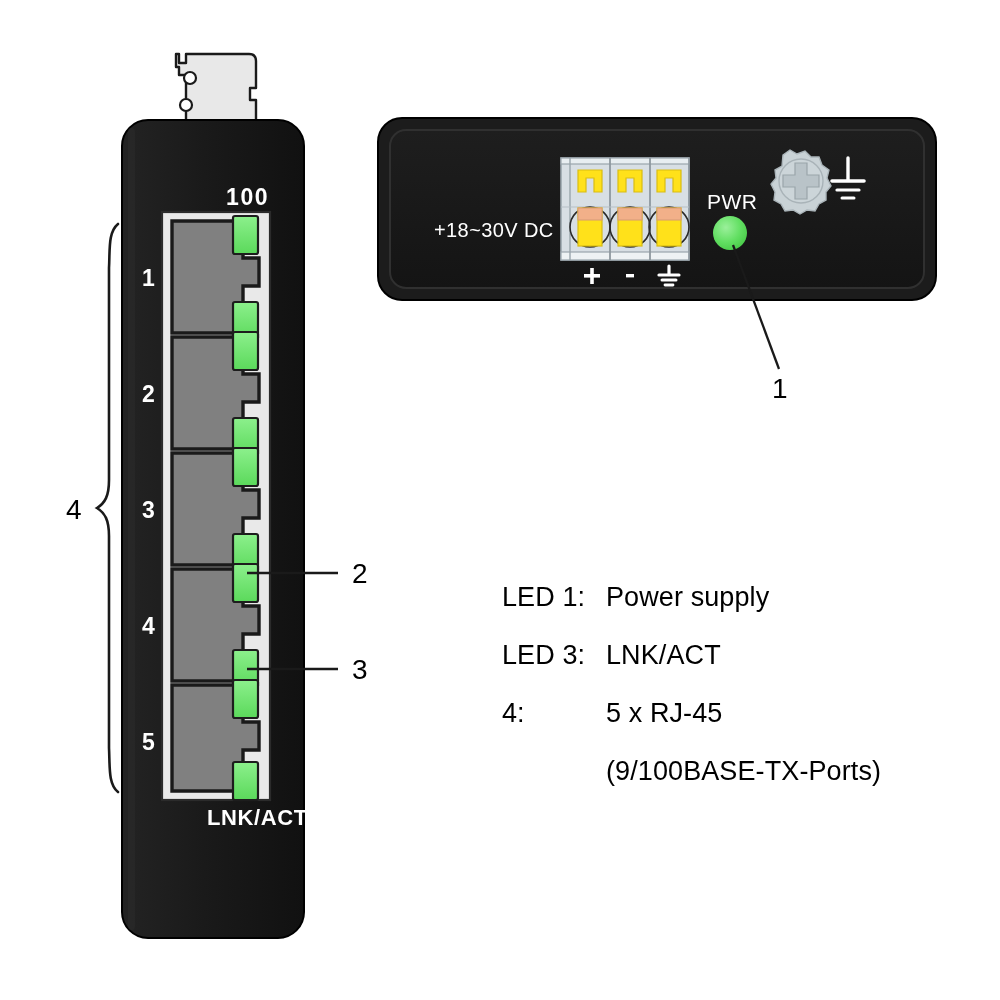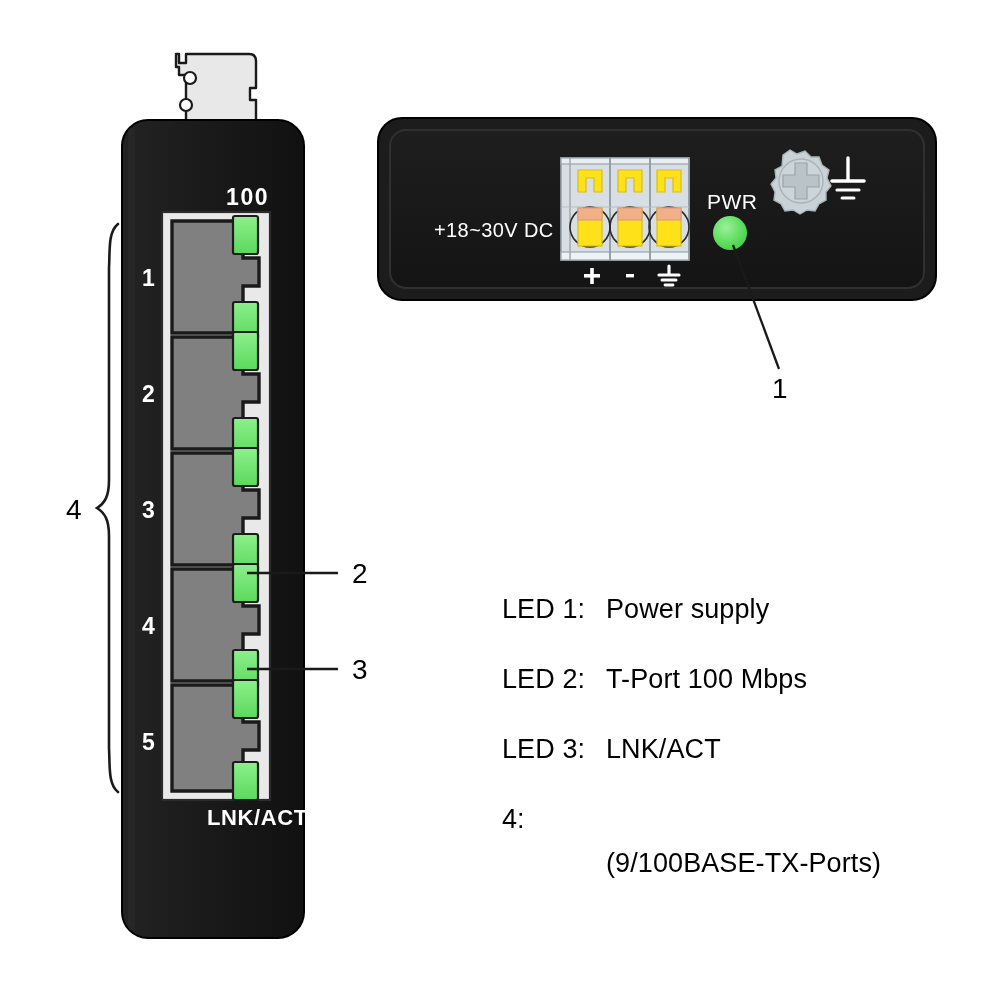--- a/index.html
+++ b/index.html
@@ -19,22 +19,22 @@
     width:450px;
   }
   .legend-row{
     display:flex;
     align-items:baseline;
     font-size:27px;
     line-height:34px;
     color:#000;
     letter-spacing:0.1px;
   }
-  .legend-key{width:104px;flex:0 0 104px;margin-top:36px;}
-  .legend-val{flex:1;}
+  .legend-key{width:104px;flex:0 0 104px;}
+  .legend-val{flex:1;margin-top:24px;}
   .legend-row.cont .legend-key{visibility:hidden;}
 </style>
 </head>
 <body>
 
 <div class="stage">
 
   <svg class="diagram" viewBox="0 0 1000 1000">
     <defs>
       <linearGradient id="ledGrad" x1="0" y1="0" x2="0" y2="1">
@@ -235,29 +235,26 @@
       <text x="772" y="398" font-family="Liberation Sans, sans-serif" font-size="28" fill="#000000">1</text>
     </g>
   </svg>
 
   <div class="legend">
     <div class="legend-row">
       <span class="legend-key">LED 1:</span>
       <span class="legend-val">Power supply</span>
     </div>
     <div class="legend-row">
-      <span class="legend-key">LED 2:</span>
-      <span class="legend-val">T-Port 100 Mbps</span>
-    </div>
-    <div class="legend-row">
       <span class="legend-key">LED 3:</span>
       <span class="legend-val">LNK/ACT</span>
     </div>
     <div class="legend-row">
       <span class="legend-key">4:</span>
+      <span class="legend-val">5 x RJ-45</span>
     </div>
     <div class="legend-row cont">
       <span class="legend-key"></span>
       <span class="legend-val">(9/100BASE-TX-Ports)</span>
     </div>
   </div>
 
 </div>
 
 </body></html>

